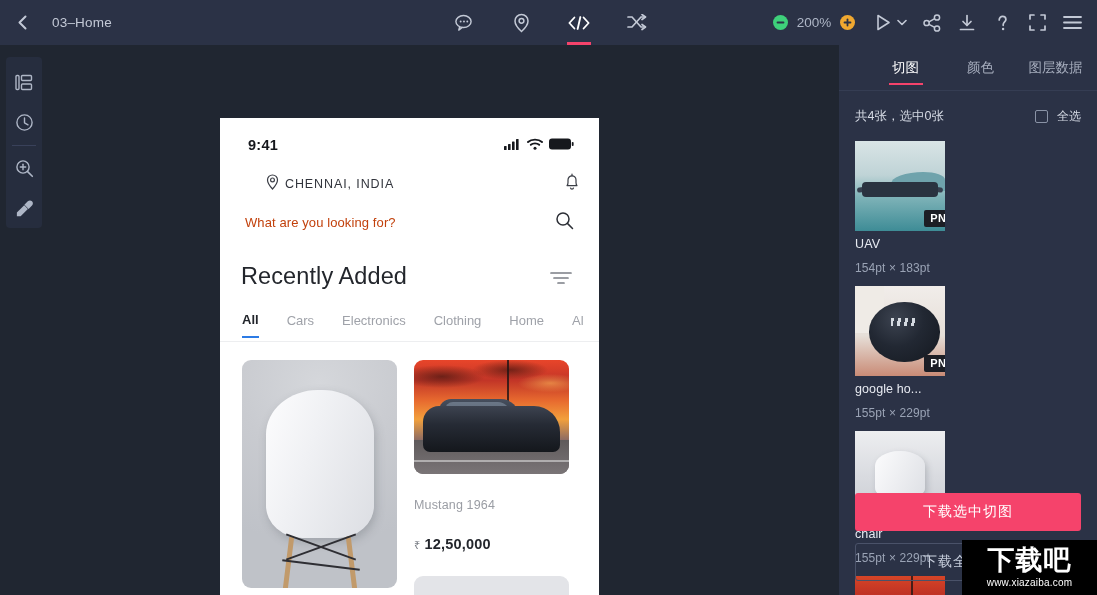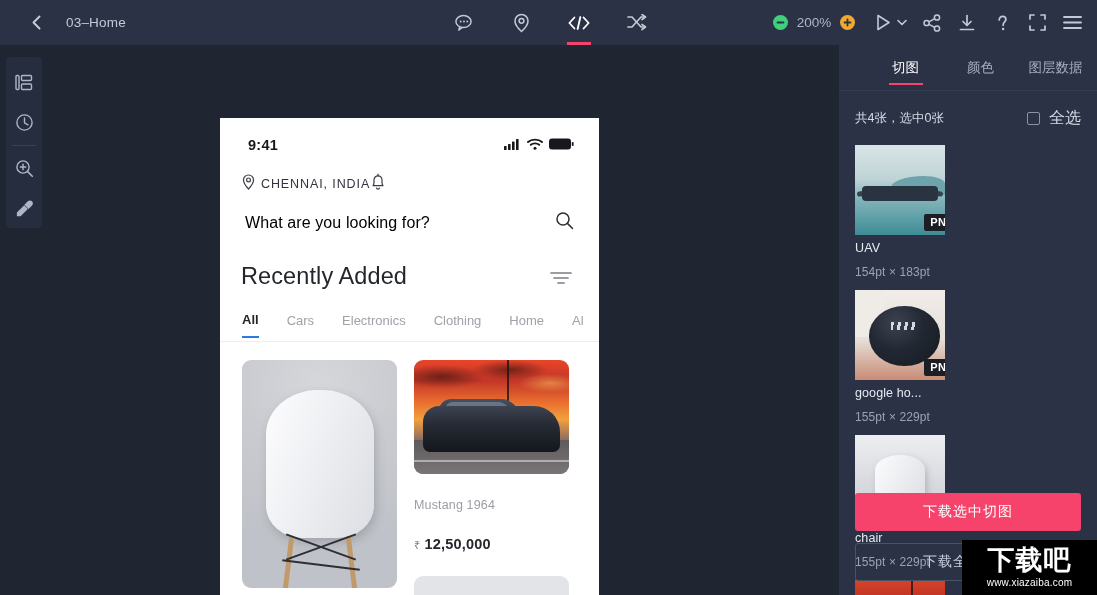--- a/index.html
+++ b/index.html
@@ -12,21 +12,21 @@
   }
   .app { position: relative; width: 1097px; height: 595px; }
 
   
   .topbar {
     position: absolute; top: 0; left: 0;
     width: 1097px; height: 45px;
     background: #2B3246;
     display: flex; align-items: center;
   }
-  .topbar-left { display: flex; align-items: center; padding-left: 28px; }
+  .topbar-left { display: flex; align-items: center; padding-left: 14px; }
   .back-chevron {
     width: 16px; height: 16px; cursor: pointer;
     display: flex; align-items: center; justify-content: center;
   }
   .doc-title {
     margin-left: 22px;
     color: #C3C9D6; font-size: 13.5px; letter-spacing: .2px;
   }
   .topbar-center {
     position: absolute; left: 448px; top: 0;
@@ -80,30 +80,31 @@
     background: #FFFFFF;
     overflow: hidden;
   }
   .status-bar {
     display: flex; align-items: center; justify-content: space-between;
     padding: 18px 25px 0 28px;
   }
   .clock { font-size: 14.5px; color: #15171C; font-weight: 600; letter-spacing: .3px; }
   .status-icons { display: flex; align-items: center; gap: 6px; }
   .loc-row {
-    display: flex; align-items: center; 
+    display: flex; align-items: center; justify-content: space-between;
     padding: 19px 19px 0 22px;
+    margin-left: 24px;
   }
   .loc-left { display: flex; align-items: center; gap: 6px; }
   .loc-text { font-size: 12.5px; color: #31343C; letter-spacing: .9px; }
   .search-row {
     display: flex; align-items: center; justify-content: space-between;
     padding: 16px 25px 0 25px;
   }
-  .search-ph { font-size: 16px; color: #000000; letter-spacing: .1px; }
+  .search-ph { font-size: 13px; color: #c2410c; letter-spacing: .1px; }
   .sec-head {
     display: flex; align-items: flex-end; justify-content: space-between;
     padding: 29px 27px 0 21px;
   }
   .sec-title { font-size: 23.5px; color: #23262C; font-weight: 400; letter-spacing: .1px; }
   .cat-tabs {
     display: flex; align-items: center; gap: 28px;
     padding: 22px 0 4px 22px; position: relative;
   }
   .cat-tab { font-size: 13px; color: #9FA2A9; padding-bottom: 9px; cursor: pointer; white-space: nowrap; }
@@ -172,21 +173,21 @@
     width: 34px; height: 2.5px; background: #F5436B;
   }
   .rtabs-rule { height: 1px; background: #353D53; }
   .count-row {
     display: flex; align-items: center; justify-content: space-between;
     padding: 17px 16px 0 16px;
   }
   .count-text { font-size: 12.5px; color: #D6DBE5; }
   .selall { display: flex; align-items: center; gap: 9px; cursor: pointer; }
   .cbox { width: 13px; height: 13px; border: 1px solid #8A93A6; border-radius: 2px; }
-  .selall-label { font-size: 16px; color: #D6DBE5; }
+  .selall-label { font-size: 12px; color: #D6DBE5; }
   .asset-grid {
     display: flex; flex-wrap: wrap; gap: 11px 19px;
     padding: 16px 16px 0 16px;
   }
   .asset { width: 106px; cursor: pointer; }
   .thumb {
     width: 90px; height: 90px; background: #FFFFFF;
     position: relative; overflow: hidden;
     margin: 0 auto 0 0;
   }

